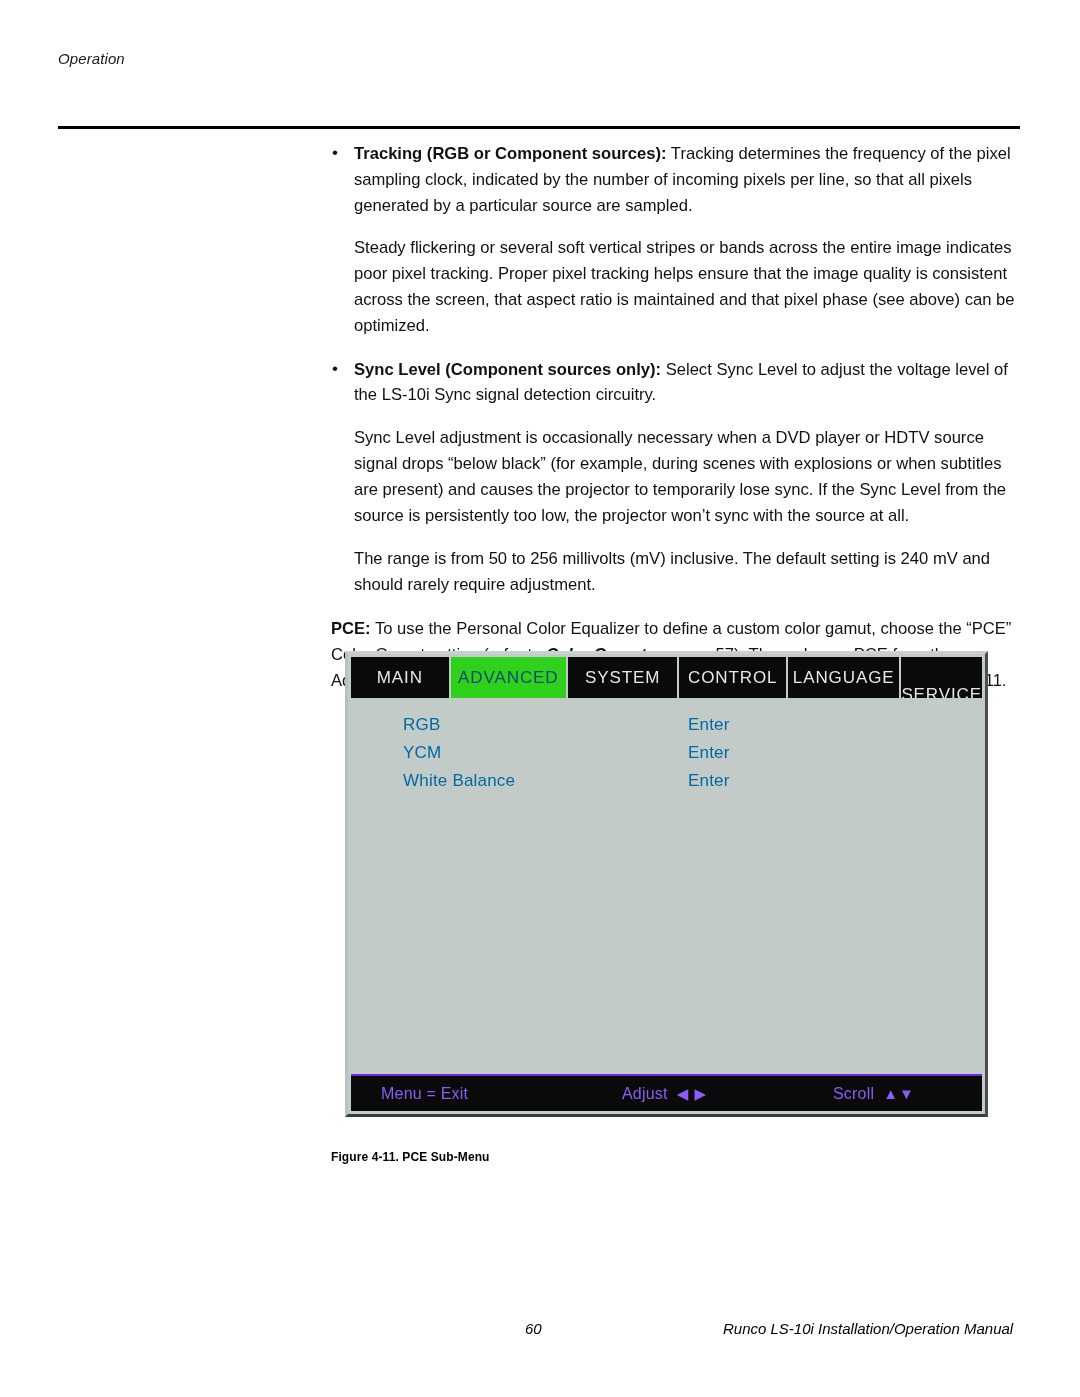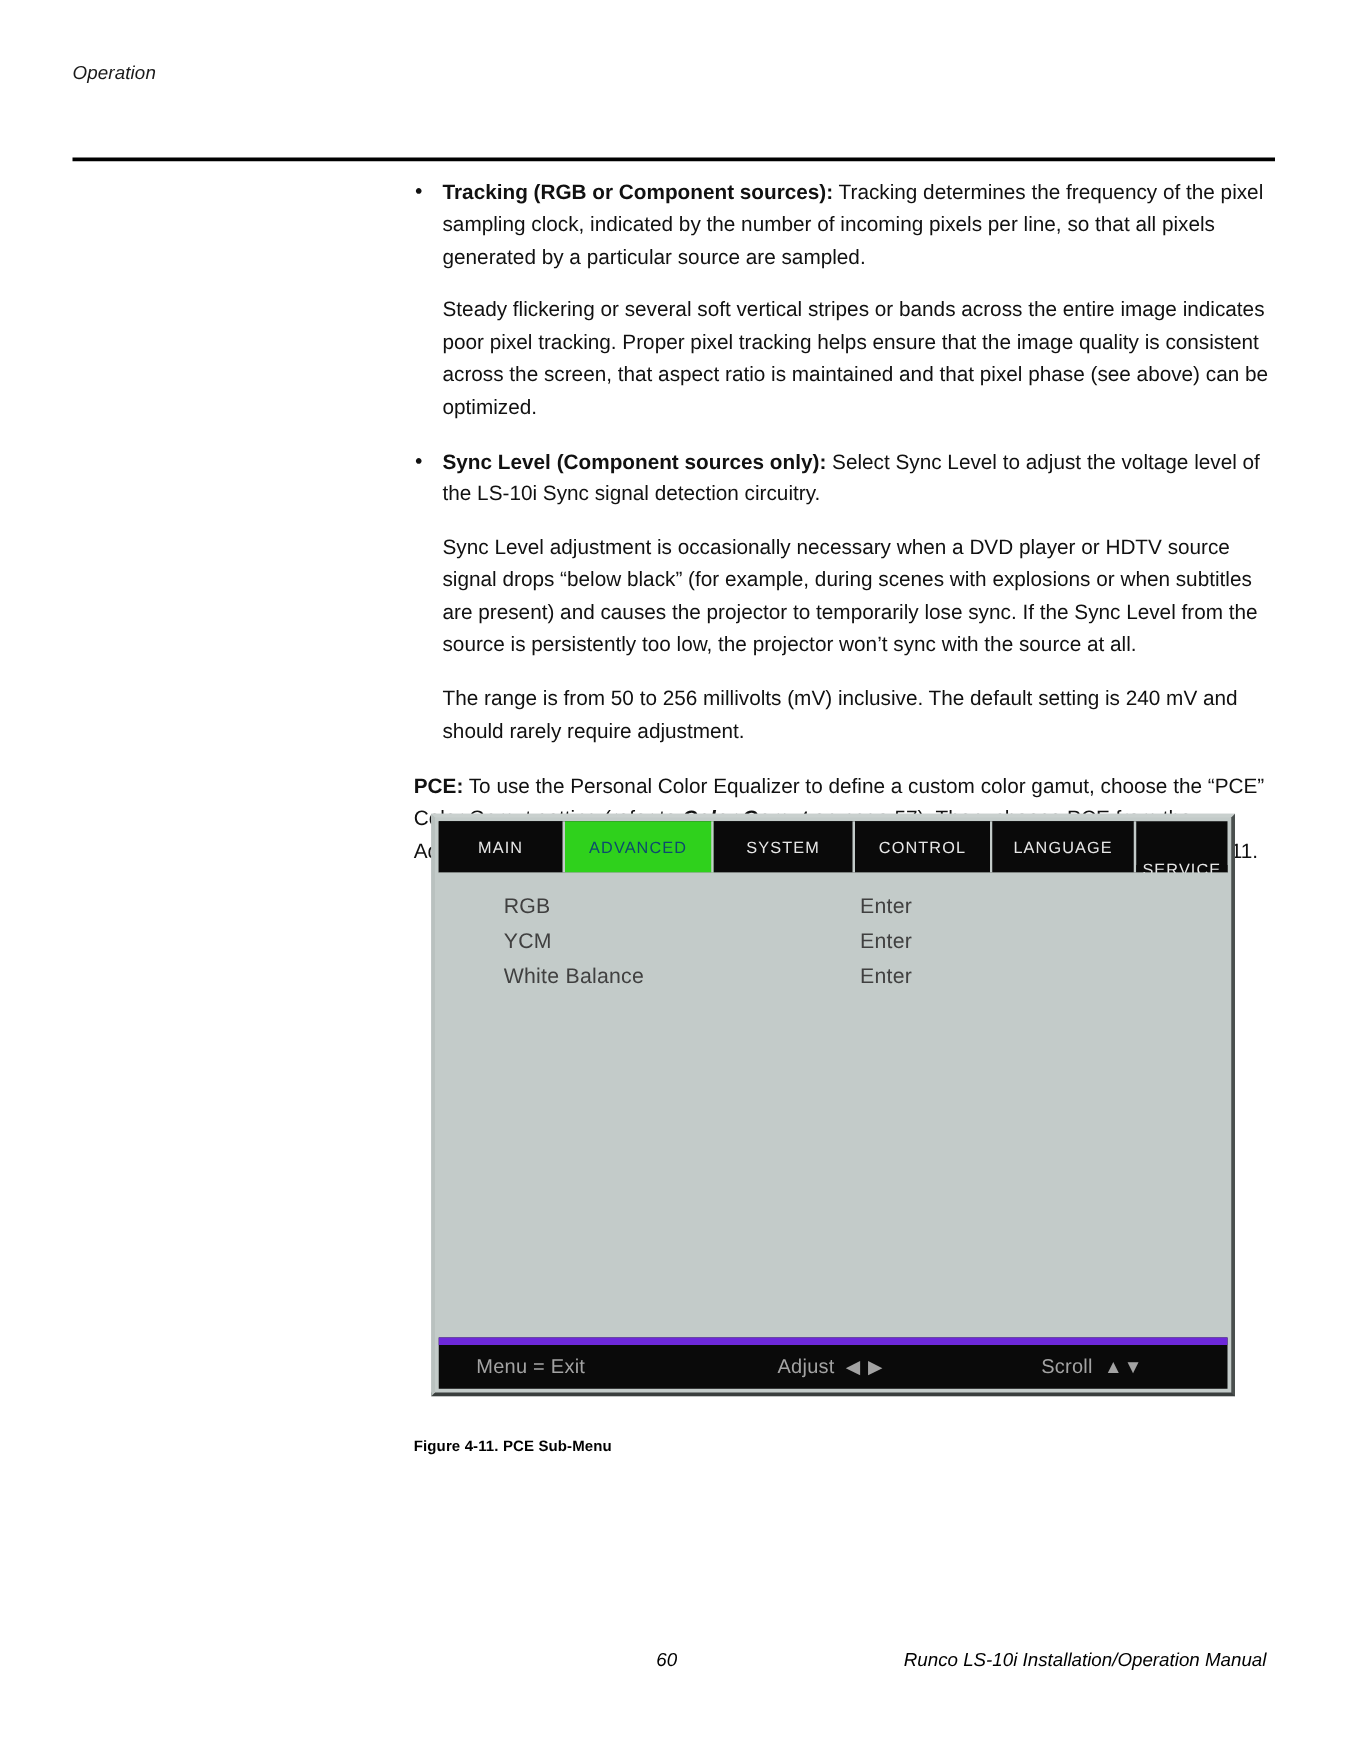--- a/index.html
+++ b/index.html
@@ -115,21 +115,21 @@
   
   .tabbar {
     display: flex;
     height: 41px;
     background: #0a0a0a;
     flex: 0 0 auto;
   }
   .tab {
     background: #0a0a0a;
     color: #e8e8e8;
-    font-size: 13px;
+    font-size: 17px;
     letter-spacing: 0.9px;
     display: flex;
     align-items: center;
     justify-content: center;
     border-right: 2px solid #c3cbc9;
     box-sizing: border-box;
     white-space: nowrap;
   }
   .tab:last-child { border-right: none; margin-top: 35px; }
   .tab.t-main      { width: 101px; }
@@ -147,41 +147,41 @@
   .osd-body {
     flex: 1 1 auto;
     position: relative;
     padding-top: 13px;
     background: #c3cbc9;
   }
   .menu-row {
     display: flex;
     height: 28px;
     align-items: center;
-    color: #404040;
+    color: #0369a1;
     font-size: 17px;
     letter-spacing: 0.2px;
   }
   .menu-row .label {
     margin-left: 52px;
     width: 285px;
   }
   .menu-row .value {
     width: 120px;
   }
 
   
   .osd-footer {
     flex: 0 0 auto;
     height: 35px;
     background: #0a0a0a;
-    color: #a3a3a3;
+    color: #8b5cf6;
     font-size: 16px;
     position: relative;
-    border-top: 6px solid #6d28d9;
+    border-top: 2px solid #6d28d9;
     letter-spacing: 0.2px;
   }
   .osd-footer .fi {
     position: absolute;
     top: 0;
     height: 35px;
     display: flex;
     align-items: center;
     gap: 9px;
     white-space: nowrap;

